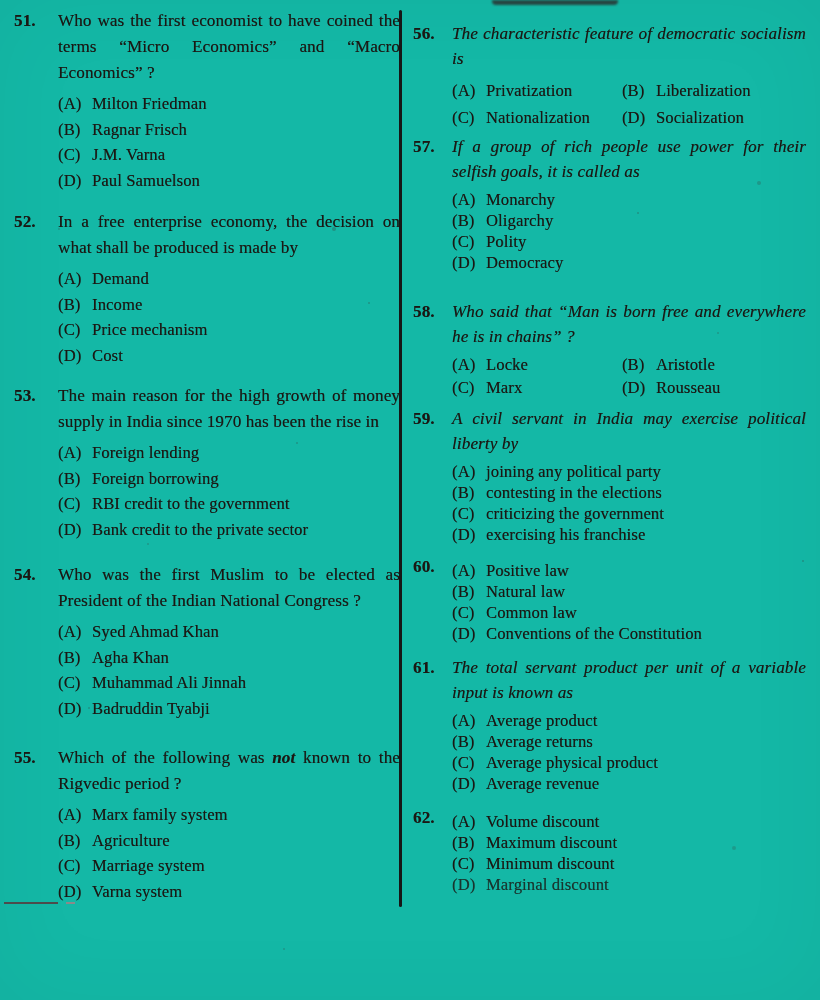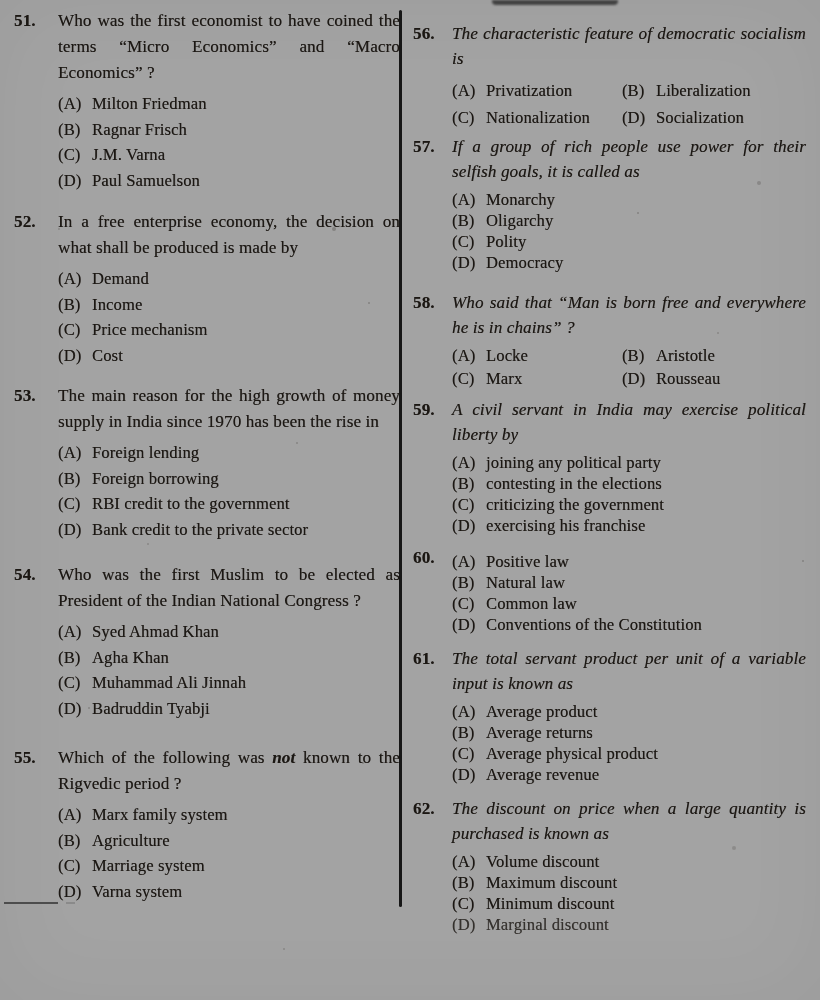--- a/index.html
+++ b/index.html
@@ -5,21 +5,21 @@
   html,body{margin:0;padding:0;}
   body{
     width:820px;height:1000px;
     background:#f2f2f0;
     font-family:"Liberation Serif","DejaVu Serif",serif;
     -webkit-font-smoothing:antialiased;
   }
   .page{
     position:relative;
     width:820px;height:1000px;
-    background:#a3a3a3;
+    background:#14b8a6;
     box-shadow:inset 0 0 90px rgba(30,28,25,0.045);
     overflow:hidden;
     color:#1b1713;
   }
   
   .page{ text-shadow:0.3px 0.3px 0 rgba(25,20,15,0.55); letter-spacing:0.15px; }
 
   .divider{
     position:absolute; left:399px; top:10px;
     width:3px; height:897px;
@@ -268,21 +268,21 @@
               <span class="ot">Polity</span>
             </div>
           <div class="opt">
               <span class="ol">(D)</span>
               <span class="ot">Democracy</span>
             </div>
         </div>
       </div>
     </div>
 
-    <div class="q" style="margin-top:18px">
+    <div class="q" style="margin-top:27px">
       <span class="qnum">58.</span>
       <div class="qbody">
         <div class="qtext">Who said that “Man is born free and everywhere he is in chains” ?</div>
         <div class="opts two-col tight" style="margin-top:4px">
           <div class="opt">
               <span class="ol">(A)</span>
               <span class="ot">Locke</span>
             </div>
           <div class="opt">
               <span class="ol">(B)</span>
@@ -370,21 +370,20 @@
               <span class="ol">(D)</span>
               <span class="ot">Average revenue</span>
             </div>
         </div>
       </div>
     </div>
 
     <div class="q" style="margin-top:12px">
       <span class="qnum">62.</span>
       <div class="qbody">
-        <div class="qtext">The discount on price when a large quantity is purchased is known as</div>
         <div class="opts">
           <div class="opt">
               <span class="ol">(A)</span>
               <span class="ot">Volume discount</span>
             </div>
           <div class="opt">
               <span class="ol">(B)</span>
               <span class="ot">Maximum discount</span>
             </div>
           <div class="opt">

